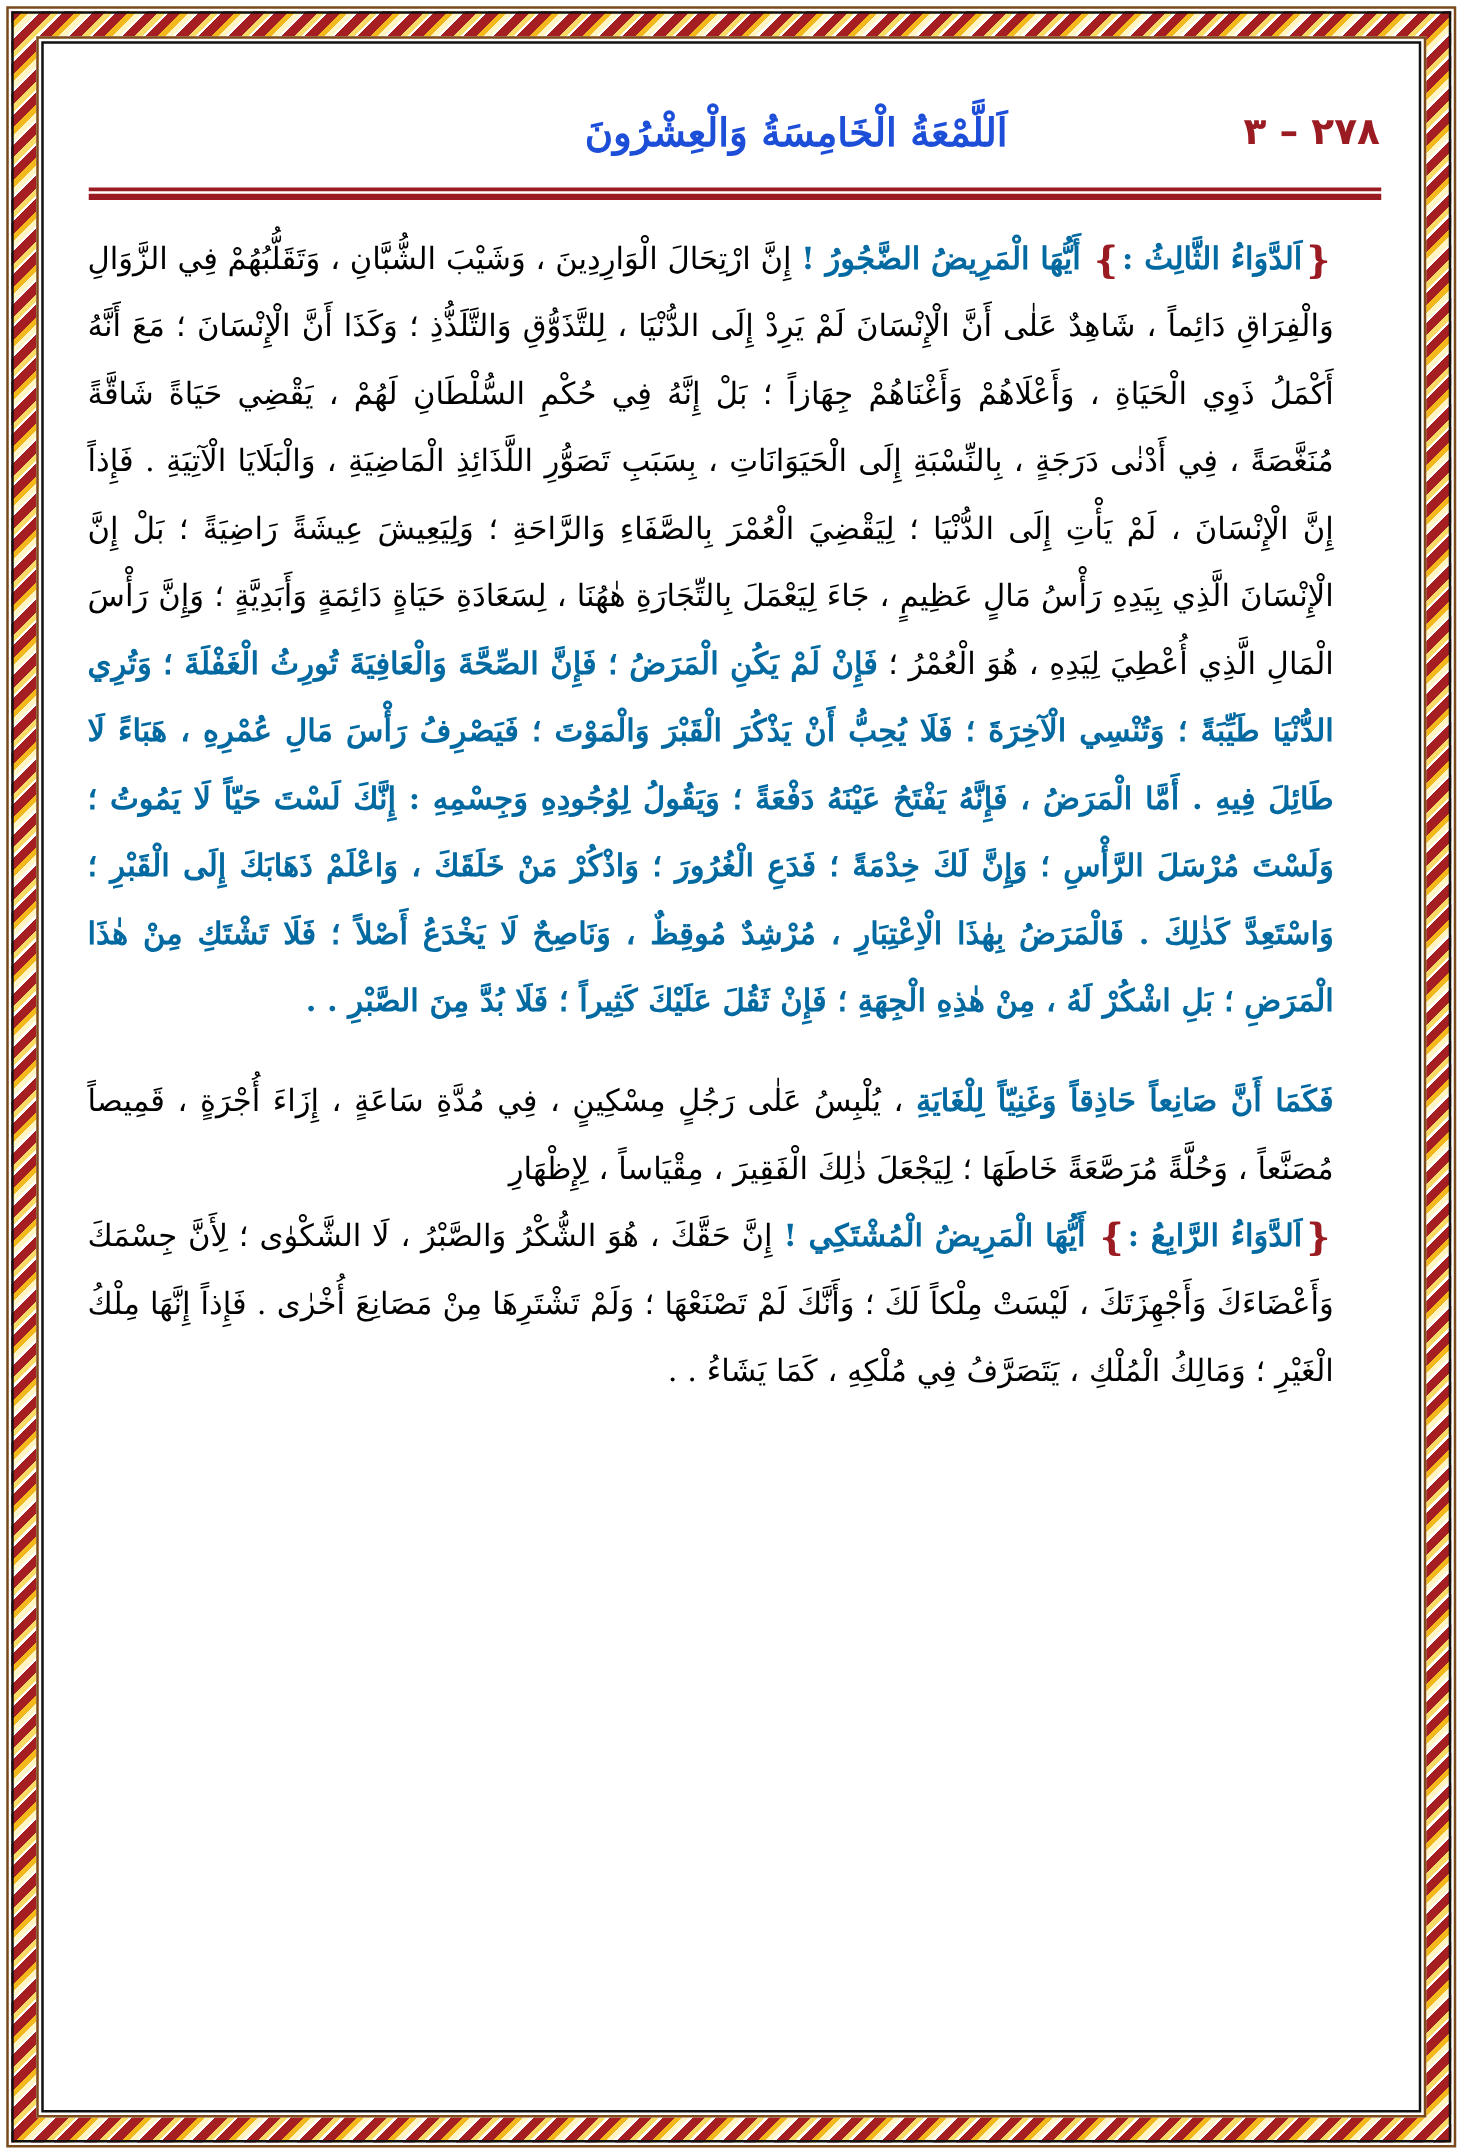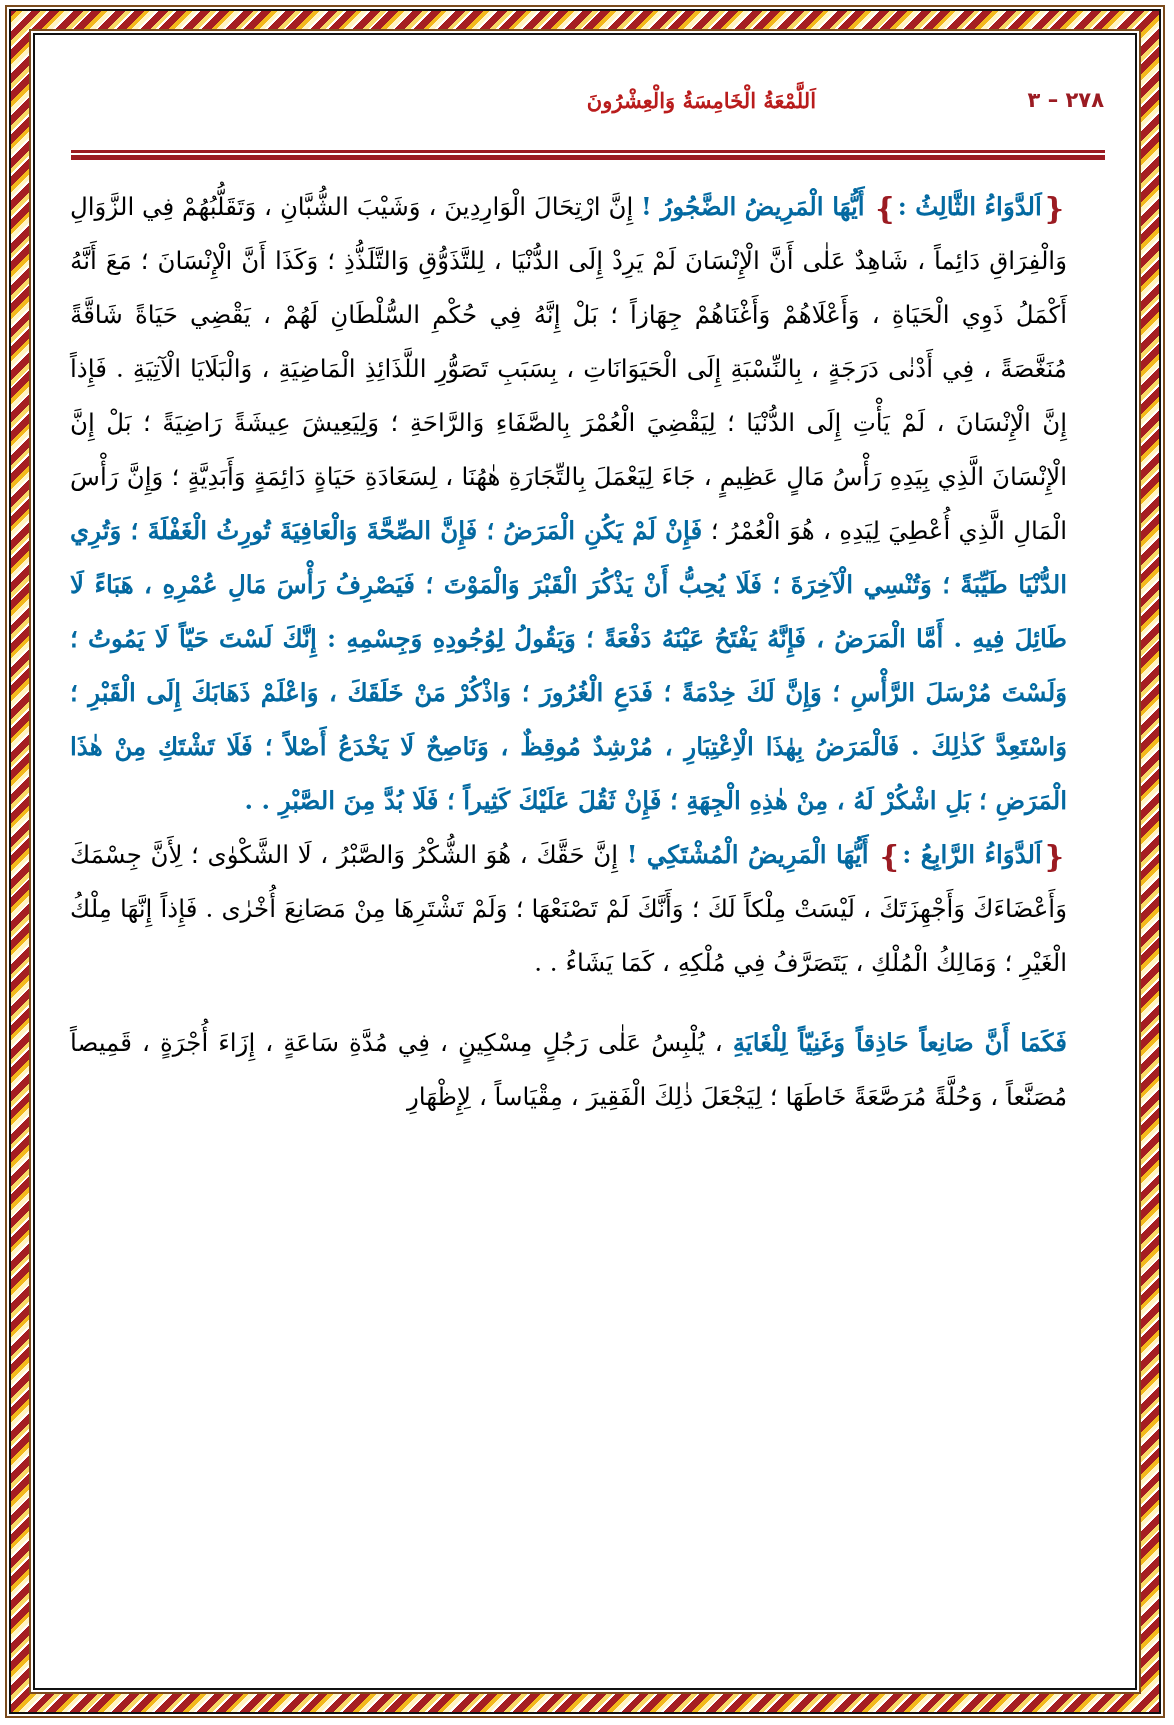--- a/index.html
+++ b/index.html
@@ -24,25 +24,25 @@
   }
   .frame-outer-line {
     position:absolute; left:9px; top:9px; width:1152px; height:1705px; box-sizing:border-box;
     border:2px solid #111;
   }
   .header {
     position:absolute; left:70px; top:88px; width:1034px; height:50px;
     direction:rtl; color:#9b1b22; font-weight:bold;
   }
   .page-num {
-    position:absolute; right:0; top:0; font-size:21px; font-family:"DejaVu Sans", sans-serif;
+    position:absolute; right:0; top:0; font-size:30px; font-family:"DejaVu Sans", sans-serif;
     color:#9b1b22; letter-spacing:2px;
   }
   .chapter-title {
-    position:absolute; right:288px; top:0; font-size:21px; color:#b91c1c;
+    position:absolute; right:298px; top:0; font-size:31px; color:#1d4ed8;
   }
   .rule1 { position:absolute; left:71px; width:1034px; top:150px; height:3px; background:#9b1b22; }
   .rule2 { position:absolute; left:71px; width:1034px; top:155px; height:5px; background:#9b1b22; }
 
   .body-text {
     position:absolute; left:70px; top:180px; width:1035px;
     direction:rtl; text-align:justify; text-align-last:right;
     font-size:24.5px; line-height:54px; color:#000;
   }
   .body-text p { margin:0; }
@@ -70,21 +70,21 @@
 <div class="rule1"></div>
 <div class="rule2"></div>
 
 <div class="body-text">
 
   <p class="indent">
     <span class="orn">❴</span><span class="red">اَلدَّوَاءُ الثَّالِثُ :</span><span class="orn">❵</span>
     <span class="red">أَيُّهَا الْمَرِيضُ الضَّجُورُ !</span><span> إِنَّ ارْتِحَالَ الْوَارِدِينَ ، وَشَيْبَ الشُّبَّانِ ، وَتَقَلُّبُهُمْ فِي الزَّوَالِ وَالْفِرَاقِ دَائِماً ، شَاهِدٌ عَلٰى أَنَّ الْإِنْسَانَ لَمْ يَرِدْ إِلَى الدُّنْيَا ، لِلتَّذَوُّقِ وَالتَّلَذُّذِ ؛ وَكَذَا أَنَّ الْإِنْسَانَ ؛ مَعَ أَنَّهُ أَكْمَلُ ذَوِي الْحَيَاةِ ، وَأَعْلَاهُمْ وَأَغْنَاهُمْ جِهَازاً ؛ بَلْ إِنَّهُ فِي حُكْمِ السُّلْطَانِ لَهُمْ ، يَقْضِي حَيَاةً شَاقَّةً مُنَغَّصَةً ، فِي أَدْنٰى دَرَجَةٍ ، بِالنِّسْبَةِ إِلَى الْحَيَوَانَاتِ ، بِسَبَبِ تَصَوُّرِ اللَّذَائِذِ الْمَاضِيَةِ ، وَالْبَلَايَا الْآتِيَةِ . فَإِذاً إِنَّ الْإِنْسَانَ ، لَمْ يَأْتِ إِلَى الدُّنْيَا ؛ لِيَقْضِيَ الْعُمْرَ بِالصَّفَاءِ وَالرَّاحَةِ ؛ وَلِيَعِيشَ عِيشَةً رَاضِيَةً ؛ بَلْ إِنَّ الْإِنْسَانَ الَّذِي بِيَدِهِ رَأْسُ مَالٍ عَظِيمٍ ، جَاءَ لِيَعْمَلَ بِالتِّجَارَةِ هٰهُنَا ، لِسَعَادَةِ حَيَاةٍ دَائِمَةٍ وَأَبَدِيَّةٍ ؛ وَإِنَّ رَأْسَ الْمَالِ الَّذِي أُعْطِيَ لِيَدِهِ ، هُوَ الْعُمْرُ ؛ </span><span class="red">فَإِنْ لَمْ يَكُنِ الْمَرَضُ ؛ فَإِنَّ الصِّحَّةَ وَالْعَافِيَةَ تُورِثُ الْغَفْلَةَ ؛ وَتُرِي الدُّنْيَا طَيِّبَةً ؛ وَتُنْسِي الْآخِرَةَ ؛ فَلَا يُحِبُّ أَنْ يَذْكُرَ الْقَبْرَ وَالْمَوْتَ ؛ فَيَصْرِفُ رَأْسَ مَالِ عُمْرِهِ ، هَبَاءً لَا طَائِلَ فِيهِ . أَمَّا الْمَرَضُ ، فَإِنَّهُ يَفْتَحُ عَيْنَهُ دَفْعَةً ؛ وَيَقُولُ لِوُجُودِهِ وَجِسْمِهِ : إِنَّكَ لَسْتَ حَيّاً لَا يَمُوتُ ؛ وَلَسْتَ مُرْسَلَ الرَّأْسِ ؛ وَإِنَّ لَكَ خِدْمَةً ؛ فَدَعِ الْغُرُورَ ؛ وَاذْكُرْ مَنْ خَلَقَكَ ، وَاعْلَمْ ذَهَابَكَ إِلَى الْقَبْرِ ؛ وَاسْتَعِدَّ كَذٰلِكَ . فَالْمَرَضُ بِهٰذَا الْاِعْتِبَارِ ، مُرْشِدٌ مُوقِظٌ ، وَنَاصِحٌ لَا يَخْدَعُ أَصْلاً ؛ فَلَا تَشْتَكِ مِنْ هٰذَا الْمَرَضِ ؛ بَلِ اشْكُرْ لَهُ ، مِنْ هٰذِهِ الْجِهَةِ ؛ فَإِنْ ثَقُلَ عَلَيْكَ كَثِيراً ؛ فَلَا بُدَّ مِنَ الصَّبْرِ . .</span>
   </p>
 
+  <p class="indent para-lowgap">
+    <span class="red">فَكَمَا أَنَّ صَانِعاً حَاذِقاً وَغَنِيّاً لِلْغَايَةِ</span><span> ، يُلْبِسُ عَلٰى رَجُلٍ مِسْكِينٍ ، فِي مُدَّةِ سَاعَةٍ ، إِزَاءَ أُجْرَةٍ ، قَمِيصاً مُصَنَّعاً ، وَحُلَّةً مُرَصَّعَةً خَاطَهَا ؛ لِيَجْعَلَ ذٰلِكَ الْفَقِيرَ ، مِقْيَاساً ، لِإِظْهَارِ</span>
+  </p>
+
   <p class="indent">
     <span class="orn">❴</span><span class="red">اَلدَّوَاءُ الرَّابِعُ :</span><span class="orn">❵</span>
     <span class="red">أَيُّهَا الْمَرِيضُ الْمُشْتَكِي !</span><span> إِنَّ حَقَّكَ ، هُوَ الشُّكْرُ وَالصَّبْرُ ، لَا الشَّكْوٰى ؛ لِأَنَّ جِسْمَكَ وَأَعْضَاءَكَ وَأَجْهِزَتَكَ ، لَيْسَتْ مِلْكاً لَكَ ؛ وَأَنَّكَ لَمْ تَصْنَعْهَا ؛ وَلَمْ تَشْتَرِهَا مِنْ مَصَانِعَ أُخْرٰى . فَإِذاً إِنَّهَا مِلْكُ الْغَيْرِ ؛ وَمَالِكُ الْمُلْكِ ، يَتَصَرَّفُ فِي مُلْكِهِ ، كَمَا يَشَاءُ . .</span>
   </p>
-
-  <p class="indent para-lowgap">
-    <span class="red">فَكَمَا أَنَّ صَانِعاً حَاذِقاً وَغَنِيّاً لِلْغَايَةِ</span><span> ، يُلْبِسُ عَلٰى رَجُلٍ مِسْكِينٍ ، فِي مُدَّةِ سَاعَةٍ ، إِزَاءَ أُجْرَةٍ ، قَمِيصاً مُصَنَّعاً ، وَحُلَّةً مُرَصَّعَةً خَاطَهَا ؛ لِيَجْعَلَ ذٰلِكَ الْفَقِيرَ ، مِقْيَاساً ، لِإِظْهَارِ</span>
-  </p>
 </div>
 
 </body></html>

